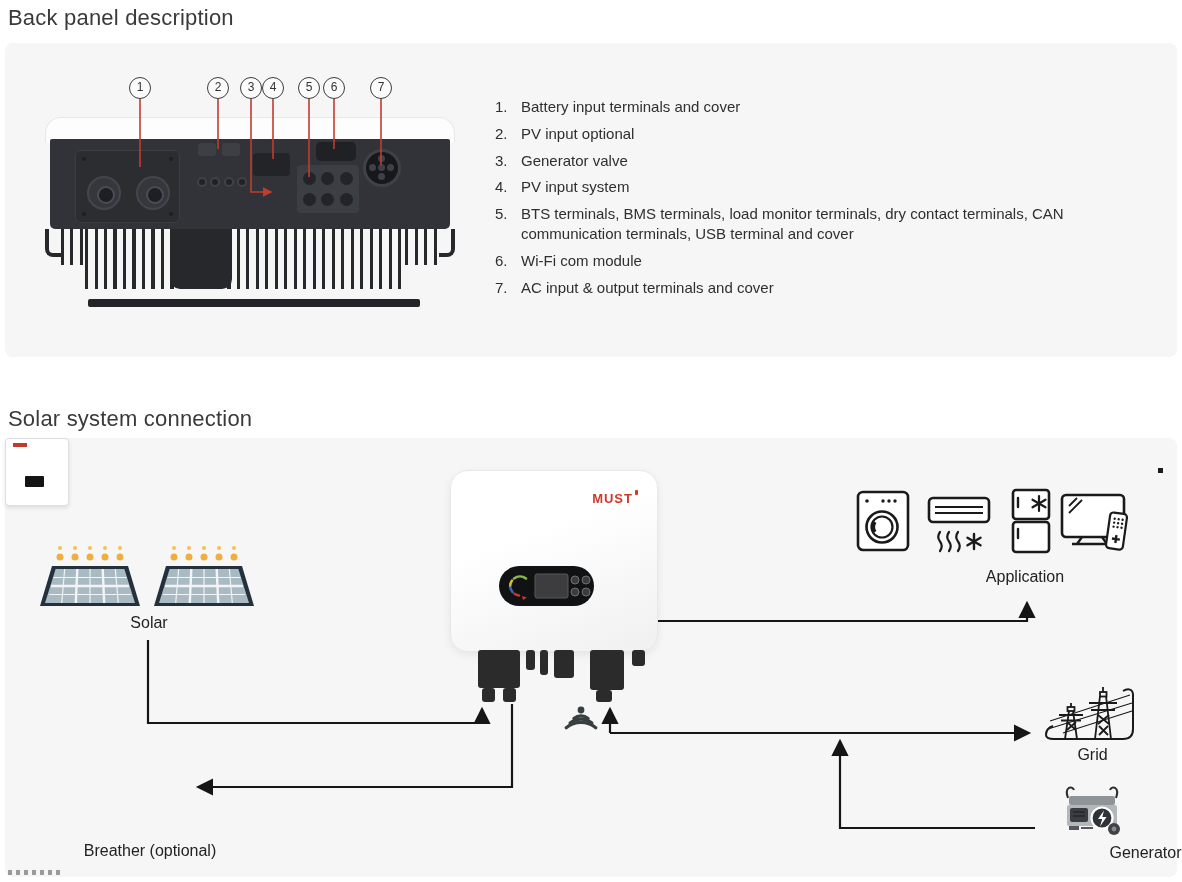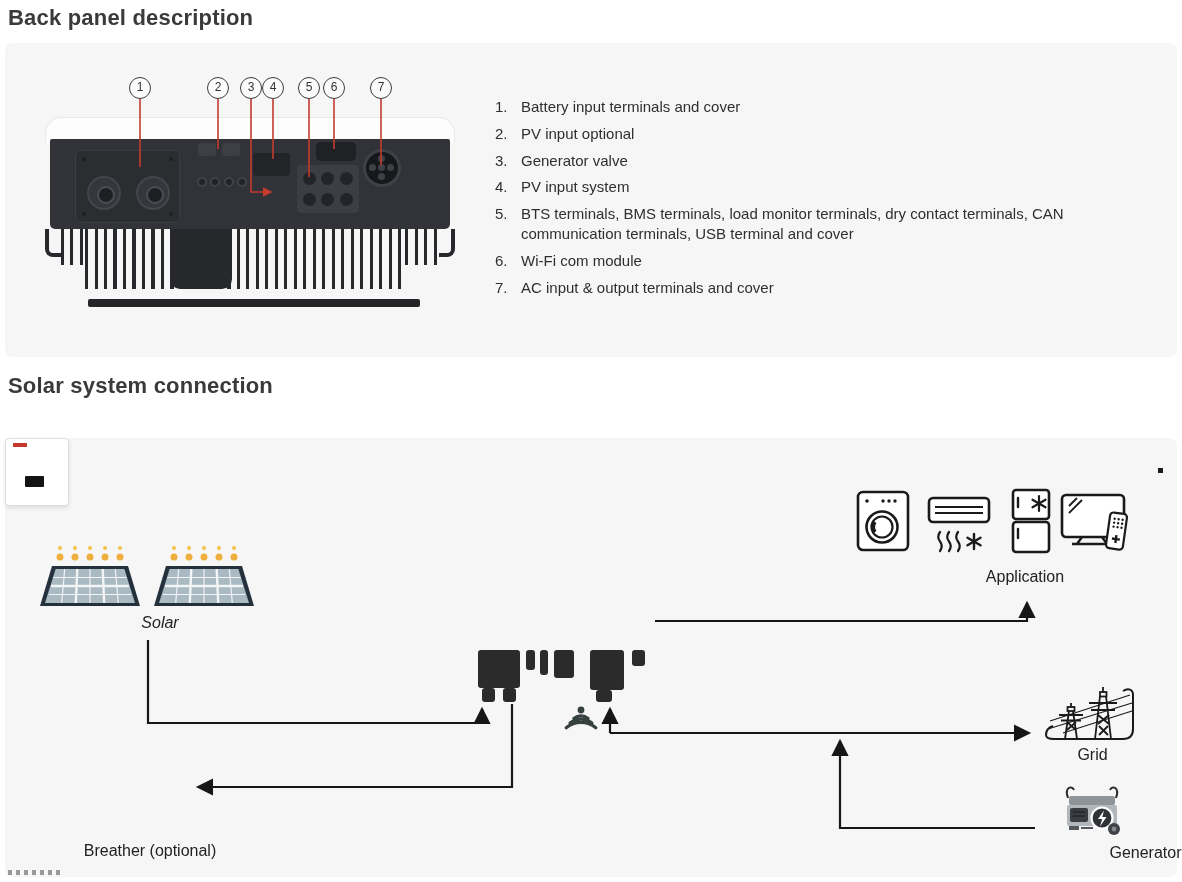--- a/index.html
+++ b/index.html
@@ -4,21 +4,21 @@
 <style>
   * { margin:0; padding:0; box-sizing:border-box; }
   html,body { width:1182px; height:882px; }
   body {
     position:relative; background:#ffffff;
     font-family:"Liberation Sans", sans-serif; color:#2b2b2b;
     overflow:hidden;
   }
   .abs { position:absolute; }
   .heading {
-    position:absolute; left:8px; font-size:22px; font-weight:bold; color:#3a3a3a;
+    position:absolute; left:8px; font-size:22px; font-weight:normal; color:#3a3a3a;
     letter-spacing:0.2px;
   }
   .section {
     position:absolute; left:5px; width:1172px; background:#f6f6f7; border-radius:8px;
   }
   #sec-back { top:43px; height:314px; }
   #sec-solar { top:438px; height:439px; }
 
   
   .legend { position:absolute; left:490px; top:54px; width:650px; }
@@ -80,21 +80,21 @@
   .battery-unit .blogo { position:absolute; left:8px; top:5px; width:14px; height:4px; background:#c6382c; }
   .battery-unit .bdot { position:absolute; right:14px; top:30px; width:5px; height:5px; background:#1c1c1c; }
   .battery-unit .bdisp { position:absolute; left:20px; top:38px; width:19px; height:11px; background:#141414; border-radius:1px; }
   .battery-unit .bfeet { position:absolute; left:3px; bottom:2px; width:56px; height:5px;
     background:repeating-linear-gradient(90deg,#9a9a9a 0 4px,transparent 4px 8px); }
 </style>
 </head>
 <body>
 
 <div class="heading" style="top:5px;">Back panel description</div>
-<div class="heading" style="top:373px;">Solar system connection</div>
+<div class="heading" style="top:406px;">Solar system connection</div>
 
 <div id="sec-back" class="section">
 
   <div class="abs lid"></div>
   <div class="abs pbody"></div>
   <div class="abs fins fin-tall"></div>
   <div class="abs fins fin-sl"></div>
   <div class="abs fins fin-sr"></div>
   <div class="abs hookL"></div>
   <div class="abs hookR"></div>
@@ -261,22 +261,42 @@
         <path d="M77.3,25 L80.3,59"></path>
       <path d="M15.3,33.5 H88.7"></path>
         <path d="M10.9,50.5 H93.1"></path>
     </g>
     <g stroke="#f2f4f5" stroke-width="2.4">
       <path d="M39.3,25 L37.8,59"></path>
         <path d="M64.7,25 L66.2,59"></path>
       <path d="M13.1,42 H90.9"></path>
     </g>
   </svg>
-  <div class="lbl" style="left:120px;top:176px;width:70px;font-style:italic;">Solar</div>
-
+  <div class="lbl" style="left:109px;top:176px;width:70px;">Solar</div>
+
+  <div class="abs inverter">
+    <span class="must-logo">MUST</span>
+    <svg class="abs" style="left:48px;top:95px;" width="95" height="40" viewBox="0 0 95 40">
+      <rect x="0" y="0" width="95" height="40" rx="20" fill="#111214"></rect>
+      <rect x="36" y="8" width="33" height="24" rx="2" fill="#3d3d3f" stroke="#59595b" stroke-width="1"></rect>
+      <g fill="none" stroke-width="2.6" stroke-linecap="round">
+        <path d="M15,12.5 A10,10 0 0 1 27,12.5" stroke="#8ab84b"></path>
+        <path d="M11.2,20 A10,10 0 0 1 13,14.5" stroke="#d8bb3a"></path>
+        <path d="M13.5,26 A10,10 0 0 1 11.3,21.5" stroke="#3f68a8"></path>
+        <path d="M20,29.5 A10,10 0 0 1 15.5,27.8" stroke="#bf3a31"></path>
+      </g>
+      <path d="M23,30 l5,1.5 -4,2.5 z" fill="#bf3a31"></path>
+      <g fill="#3c3c3e" stroke="#707072" stroke-width="1">
+        <circle cx="76" cy="14" r="4"></circle>
+          <circle cx="87" cy="14" r="4"></circle>
+        <circle cx="76" cy="26" r="4"></circle>
+          <circle cx="87" cy="26" r="4"></circle>
+      </g>
+    </svg>
+  </div>
 
   <div class="conn" style="left:473px;top:212px;width:42px;height:38px;"></div>
   <div class="conn" style="left:477px;top:250px;width:13px;height:14px;"></div>
   <div class="conn" style="left:498px;top:250px;width:13px;height:14px;"></div>
   <div class="conn" style="left:521px;top:212px;width:9px;height:20px;"></div>
   <div class="conn" style="left:535px;top:212px;width:8px;height:25px;"></div>
   <div class="conn" style="left:549px;top:212px;width:20px;height:28px;"></div>
   <div class="conn" style="left:585px;top:212px;width:34px;height:40px;"></div>
   <div class="conn" style="left:591px;top:252px;width:16px;height:12px;"></div>
   <div class="conn" style="left:627px;top:212px;width:13px;height:16px;"></div>

